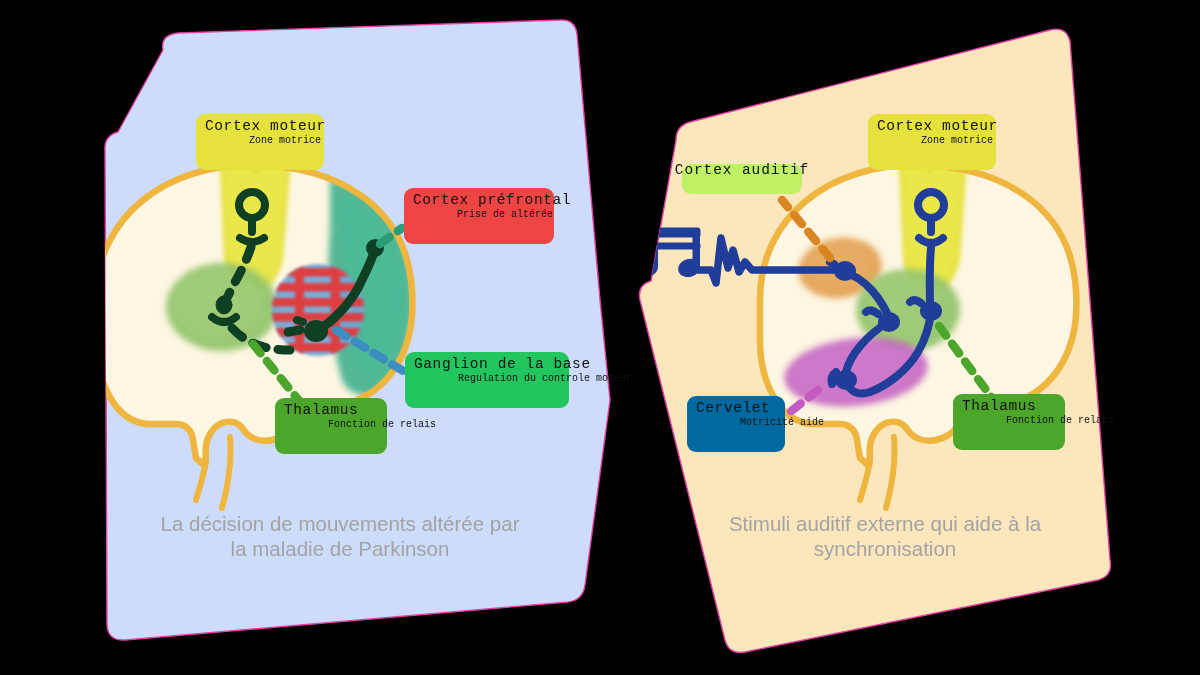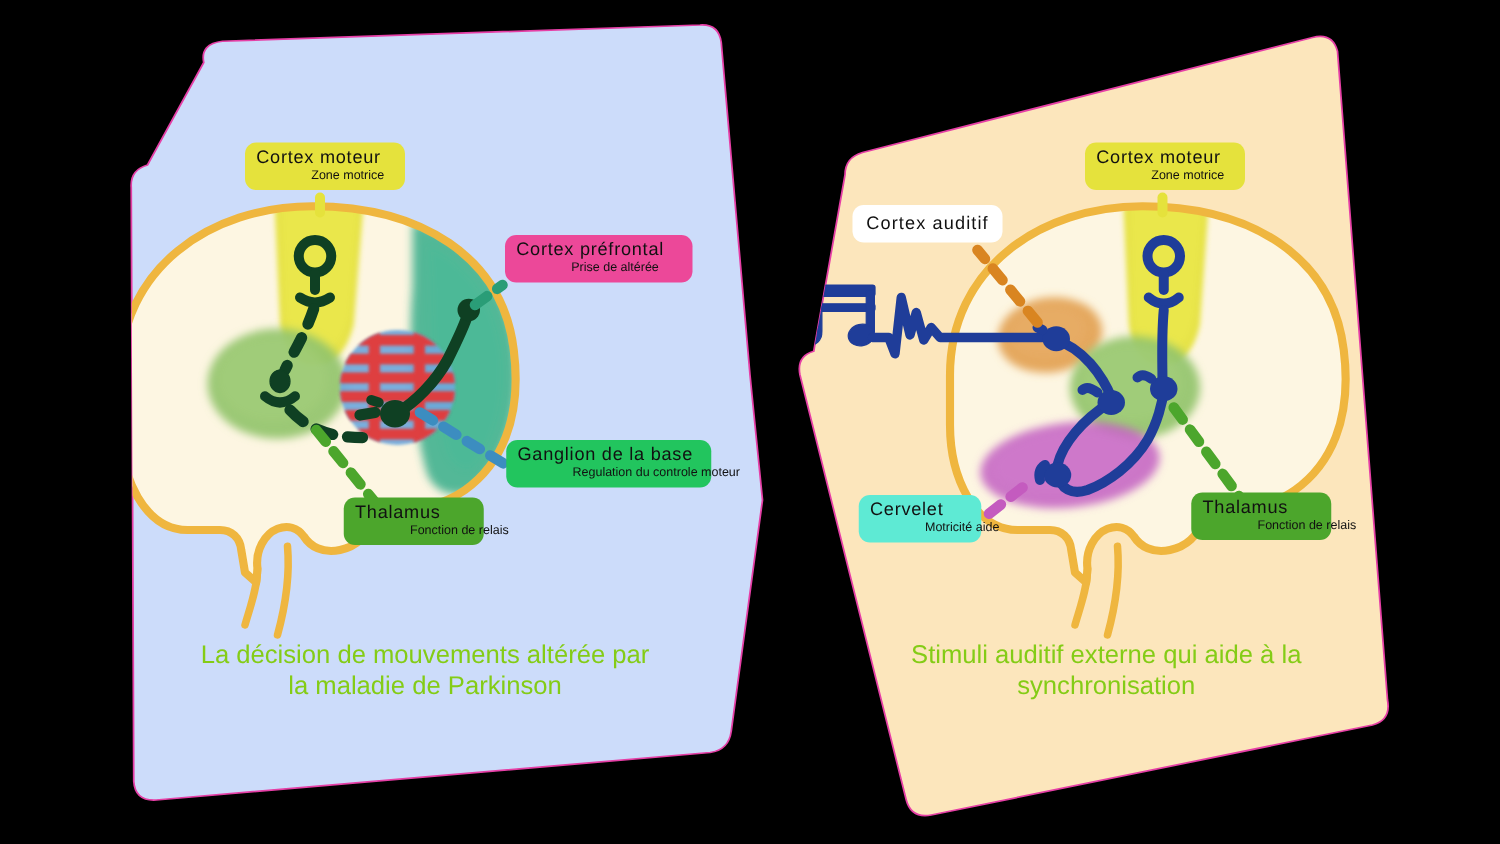--- a/index.html
+++ b/index.html
@@ -7,35 +7,35 @@
     width:1200px;height:675px;
     background:#000;
     font-family:"Liberation Sans", sans-serif;
     overflow:hidden;
   }
   #stage{position:relative;width:1200px;height:675px;}
   #stage svg.full{position:absolute;left:0;top:0;width:1200px;height:675px;}
   .cap{
     position:absolute;
     text-align:center;
-    color:#84cc16;
+    color:#a3a3a3;
     font-size:20.5px;
     line-height:25px;
     font-family:"Liberation Sans", sans-serif;
     white-space:pre-line;
   }
   #cap-left{left:100px;top:511px;width:480px;}
   #cap-right{left:700px;top:511px;width:370px;}
   .badge{
     position:absolute;
     border-radius:9px;
     color:#111;
-    padding:4px 9px 5px 9px;
+    padding:4px 9px 23px 9px;
     box-sizing:border-box;
-    font-family:Liberation Sans, sans-serif;
+    font-family:Liberation Mono, monospace;
   }
   .badge .t1{font-size:14.5px;letter-spacing:.6px;line-height:16px;white-space:nowrap;}
   .badge .t2{font-size:10px;line-height:12px;margin-top:1px;white-space:nowrap;margin-left:44px;}
   .badge.nosub{display:flex;align-items:center;justify-content:center;}
   .badge.nosub .t1{letter-spacing:.9px;}
 </style>
 </head>
 <body>
 
 <div id="stage">
@@ -258,45 +258,45 @@
         <path d="M939,326 L992,398" stroke="#4CA62C" stroke-width="8.5" stroke-linecap="round" stroke-dasharray="12 10" fill="none"></path>
       </g>
     </g>
   </svg>
 
   <div class="badge" style="left:196px;top:114px;width:128px;background:#E5E23C;">
     <div class="t1">Cortex  moteur</div>
     <div class="t2">Zone motrice</div>
   </div>
 
-  <div class="badge" style="left:404px;top:188px;width:150px;background:#ec4899;">
+  <div class="badge" style="left:404px;top:188px;width:150px;background:#ef4444;">
     <div class="t1">Cortex  préfrontal</div>
     <div class="t2">Prise de altérée</div>
   </div>
 
   <div class="badge" style="left:405px;top:352px;width:164px;background:#22c55e;">
     <div class="t1">Ganglion  de  la  base</div>
     <div class="t2">Regulation du controle moteur</div>
   </div>
 
   <div class="badge" style="left:275px;top:398px;width:112px;background:#4CA62C;">
     <div class="t1">Thalamus</div>
     <div class="t2">Fonction de relais</div>
   </div>
 
   <div class="badge" style="left:868px;top:114px;width:128px;background:#E5E23C;">
     <div class="t1">Cortex  moteur</div>
     <div class="t2">Zone motrice</div>
   </div>
 
-  <div class="badge nosub" style="left:682px;top:164px;width:120px;height:30px;background:#ffffff;">
+  <div class="badge nosub" style="left:682px;top:164px;width:120px;height:30px;background:#bef264;">
     <div class="t1">Cortex  auditif</div>
   </div>
 
-  <div class="badge" style="left:687px;top:396px;width:98px;background:#5eead4;">
+  <div class="badge" style="left:687px;top:396px;width:98px;background:#0369a1;">
     <div class="t1">Cervelet</div>
     <div class="t2">Motricité aide</div>
   </div>
 
   <div class="badge" style="left:953px;top:394px;width:112px;background:#4CA62C;">
     <div class="t1">Thalamus</div>
     <div class="t2">Fonction de relais</div>
   </div>
 
   <div class="cap" id="cap-left">La décision de mouvements altérée par

